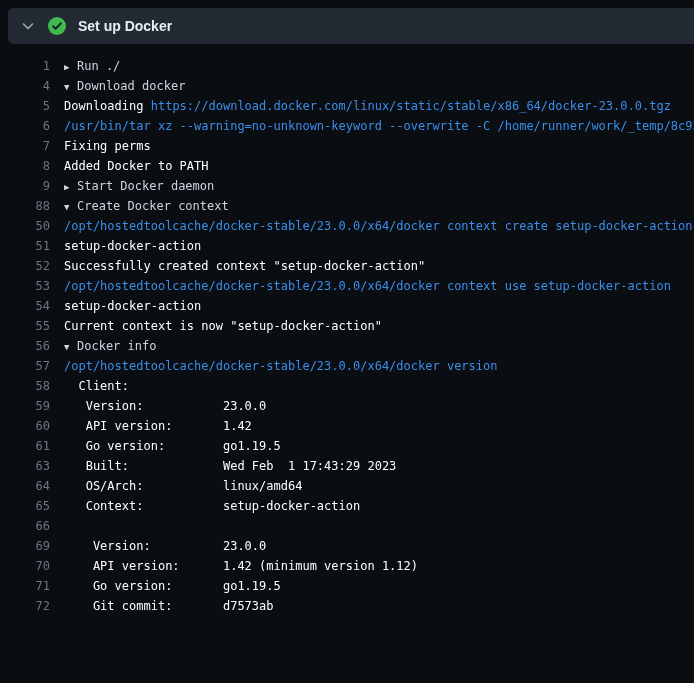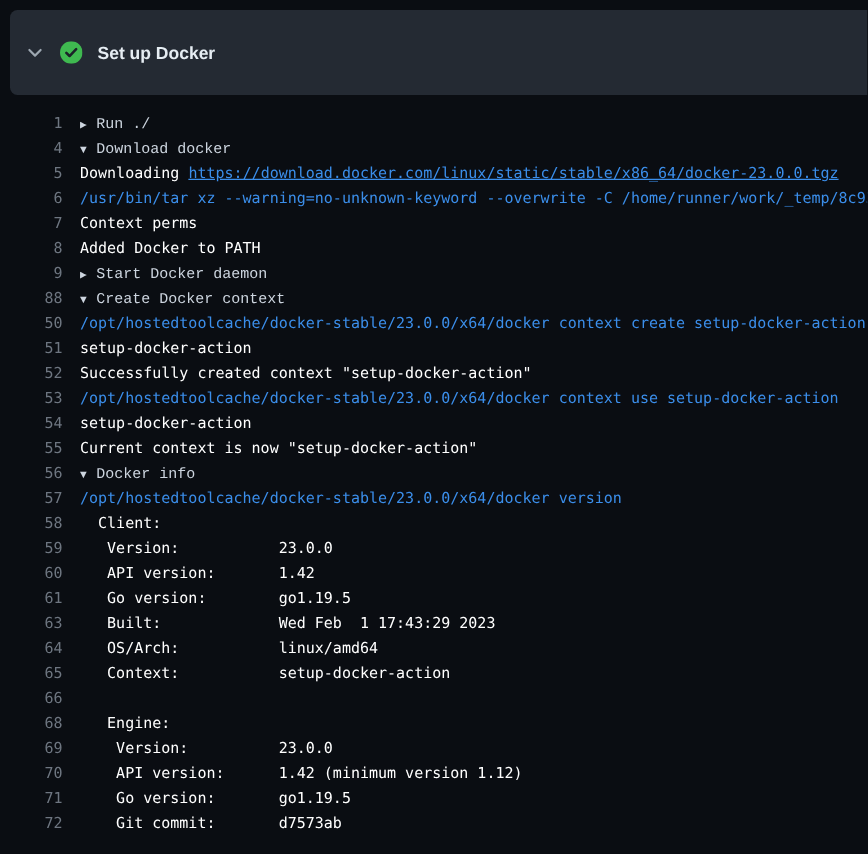--- a/index.html
+++ b/index.html
@@ -7,21 +7,21 @@
     width:694px;height:683px;overflow:hidden;
     background:#0a0d12;
     font-family:"DejaVu Sans Mono","Liberation Mono",monospace;
   }
   .step-header{
     margin:8px 0 0 8px;
     height:36px;
     background:#242a33;
     border-radius:6px 0 0 6px;
     display:flex;align-items:center;
-    padding:16px 12px;
+    padding:0 12px;
     gap:12px;
     cursor:pointer;
   }
   .chev{display:flex;align-items:center;color:#9da7b1;}
   .status-icon{display:flex;align-items:center;}
   .step-title{
     color:#e6edf3;
     font-family:"Liberation Sans","DejaVu Sans",sans-serif;
     font-size:14px;font-weight:600;
   }
@@ -34,28 +34,28 @@
   }
   .num{
     flex:none;width:50px;text-align:right;
     color:#6e7681;cursor:pointer;user-select:none;
   }
   .content{
     flex:1;margin-left:14px;
     white-space:pre;overflow:hidden;
     color:#cdd5df;
   }
-  .content.group{cursor:pointer;font-family:Liberation Mono, monospace;}
+  .content.group{cursor:pointer;}
   .arrow{
     display:inline-block;width:13px;
     font-size:9px;color:#cdd5df;
   }
   .s-out,.s-txt{color:#ffffff;}
   .s-cmd{color:#3b8eea;}
-  .s-link{color:#3b8eea;text-decoration:underline;cursor:pointer;}
+  .s-link{color:#3b8eea;cursor:pointer;}
 </style>
 </head>
 <body>
 
 <div class="app">
 
   <header class="step-header">
     <span class="chev">
       <svg width="16" height="16" viewBox="0 0 16 16" fill="none">
         <path d="M3.5 6l4.5 4.5L12.5 6" stroke="currentColor" stroke-width="1.7" stroke-linecap="round" stroke-linejoin="round"></path>
@@ -82,21 +82,21 @@
       <div class="row">
         <span class="num">5</span>
         <span class="content"><span class="s-txt">Downloading </span><span class="s-link">https://download.docker.com/linux/static/stable/x86_64/docker-23.0.0.tgz</span></span>
       </div>
       <div class="row">
         <span class="num">6</span>
         <span class="content"><span class="s-cmd">/usr/bin/tar xz --warning=no-unknown-keyword --overwrite -C /home/runner/work/_temp/8c93</span></span>
       </div>
       <div class="row">
         <span class="num">7</span>
-        <span class="content"><span class="s-out">Context perms</span></span>
+        <span class="content"><span class="s-out">Fixing perms</span></span>
       </div>
       <div class="row">
         <span class="num">8</span>
         <span class="content"><span class="s-out">Added Docker to PATH</span></span>
       </div>
       <div class="row">
         <span class="num">9</span>
         <span class="content group"><span class="arrow">▶</span><span>Start Docker daemon</span></span>
       </div>
       <div class="row">
@@ -161,24 +161,20 @@
       </div>
       <div class="row">
         <span class="num">65</span>
         <span class="content"><span class="s-out">   Context:           setup-docker-action</span></span>
       </div>
       <div class="row">
         <span class="num">66</span>
         <span class="content"><span class="s-out"></span></span>
       </div>
       <div class="row">
-        <span class="num">68</span>
-        <span class="content"><span class="s-out">   Engine:</span></span>
-      </div>
-      <div class="row">
         <span class="num">69</span>
         <span class="content"><span class="s-out">    Version:          23.0.0</span></span>
       </div>
       <div class="row">
         <span class="num">70</span>
         <span class="content"><span class="s-out">    API version:      1.42 (minimum version 1.12)</span></span>
       </div>
       <div class="row">
         <span class="num">71</span>
         <span class="content"><span class="s-out">    Go version:       go1.19.5</span></span>

